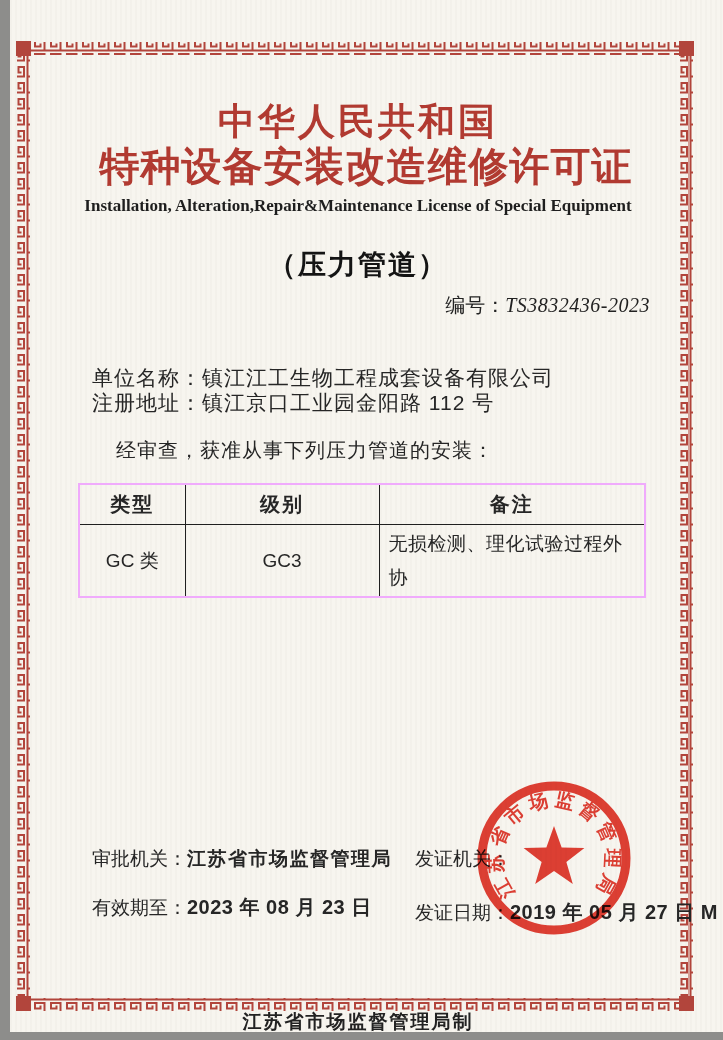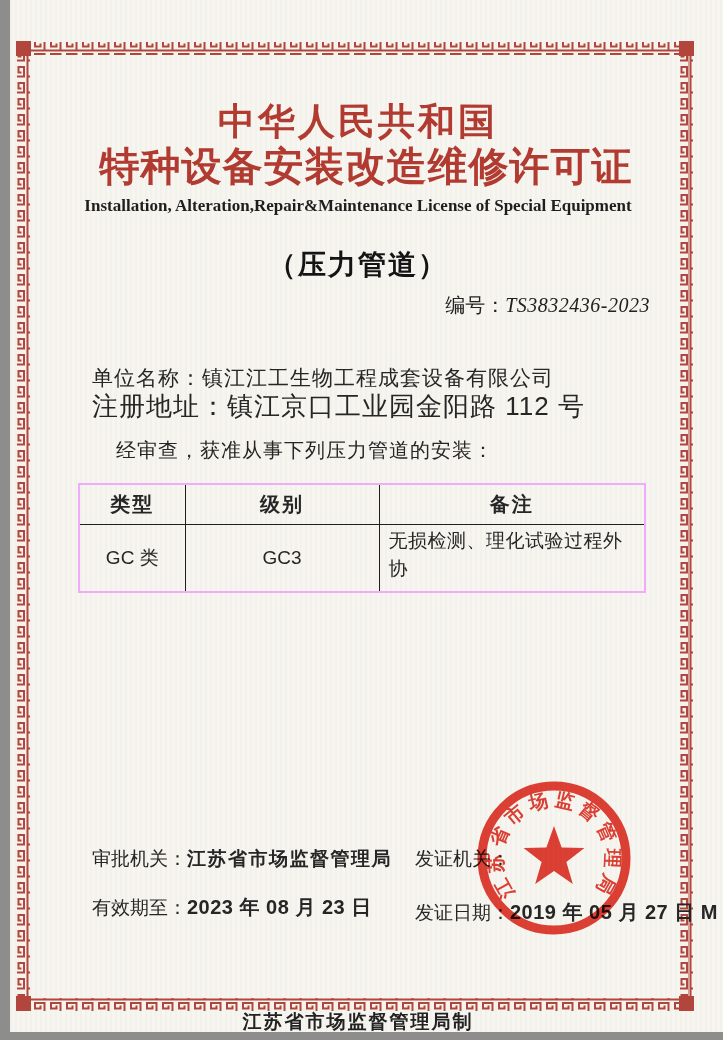--- a/index.html
+++ b/index.html
@@ -21,29 +21,29 @@
   .t-cn1{top:97px;  font-size:37px; font-weight:700; color:#b13a31; letter-spacing:3px;}
   .t-cn2{top:139px; font-size:40px; font-weight:700; color:#b13a31; letter-spacing:1px;padding-left:8px;}
   .t-en1{top:196px; font-size:17px; font-weight:700; font-family:"Liberation Serif", serif; color:#1e1e1e;}
   .t-en2{top:221px; font-size:17px; font-weight:700; font-family:"Liberation Serif", serif; color:#1e1e1e;}
   .category{top:246px; font-size:28px; font-weight:700; letter-spacing:2px; color:#141414;}
 
   .license-no{top:292px; right:73px; font-size:20px; color:#222; white-space:nowrap;}
   .license-no .num{font-family:"Liberation Serif", serif; letter-spacing:0.5px;font-style:italic;}
 
   .line-company{left:92px; top:364px; font-size:21px; letter-spacing:1px; white-space:nowrap;}
-  .line-address{left:92px; top:389px; font-size:26px; letter-spacing:1px; white-space:nowrap;}
+  .line-address{left:92px; top:389px; font-size:21px; letter-spacing:1px; white-space:nowrap;}
   .statement{left:116px; top:437px; font-size:20px; letter-spacing:1px; white-space:nowrap;}
 
   .lic-table{position:absolute; left:78px; top:483px; width:566px;
     border-collapse:collapse; table-layout:fixed; border:2px solid #f0abfc;}
   .lic-table th,.lic-table td{border:1px solid #1f1f1f; overflow:hidden;}
   .lic-table th{height:37px; font-size:20px; font-weight:700; letter-spacing:2px; text-align:center;}
   .lic-table td{height:55px; font-size:19px; text-align:center;}
-  .lic-table td.remark{text-align:left; padding:2px 6px 8px 9px; line-height:28px; letter-spacing:0.5px;}
+  .lic-table td.remark{text-align:left; padding:2px 6px 1px 9px; line-height:34px; letter-spacing:0.5px;}
 
   .approve{left:92px;  top:846px; font-size:19px; white-space:nowrap;}
   .approve .value{font-weight:700; letter-spacing:1.5px;}
   .issue-org{left:415px; top:846px; font-size:19px; white-space:nowrap;}
   .valid{left:92px; top:894px; font-size:19px; white-space:nowrap;}
   .valid .value,.issue-date .value{font-weight:600; font-size:20px; letter-spacing:0.5px;}
   .issue-date{left:415px; top:899px; font-size:19px; white-space:nowrap;}
 
   .seal{position:absolute; left:468px; top:772px; width:172px; height:172px;
     mix-blend-mode:multiply; opacity:0.95;}

